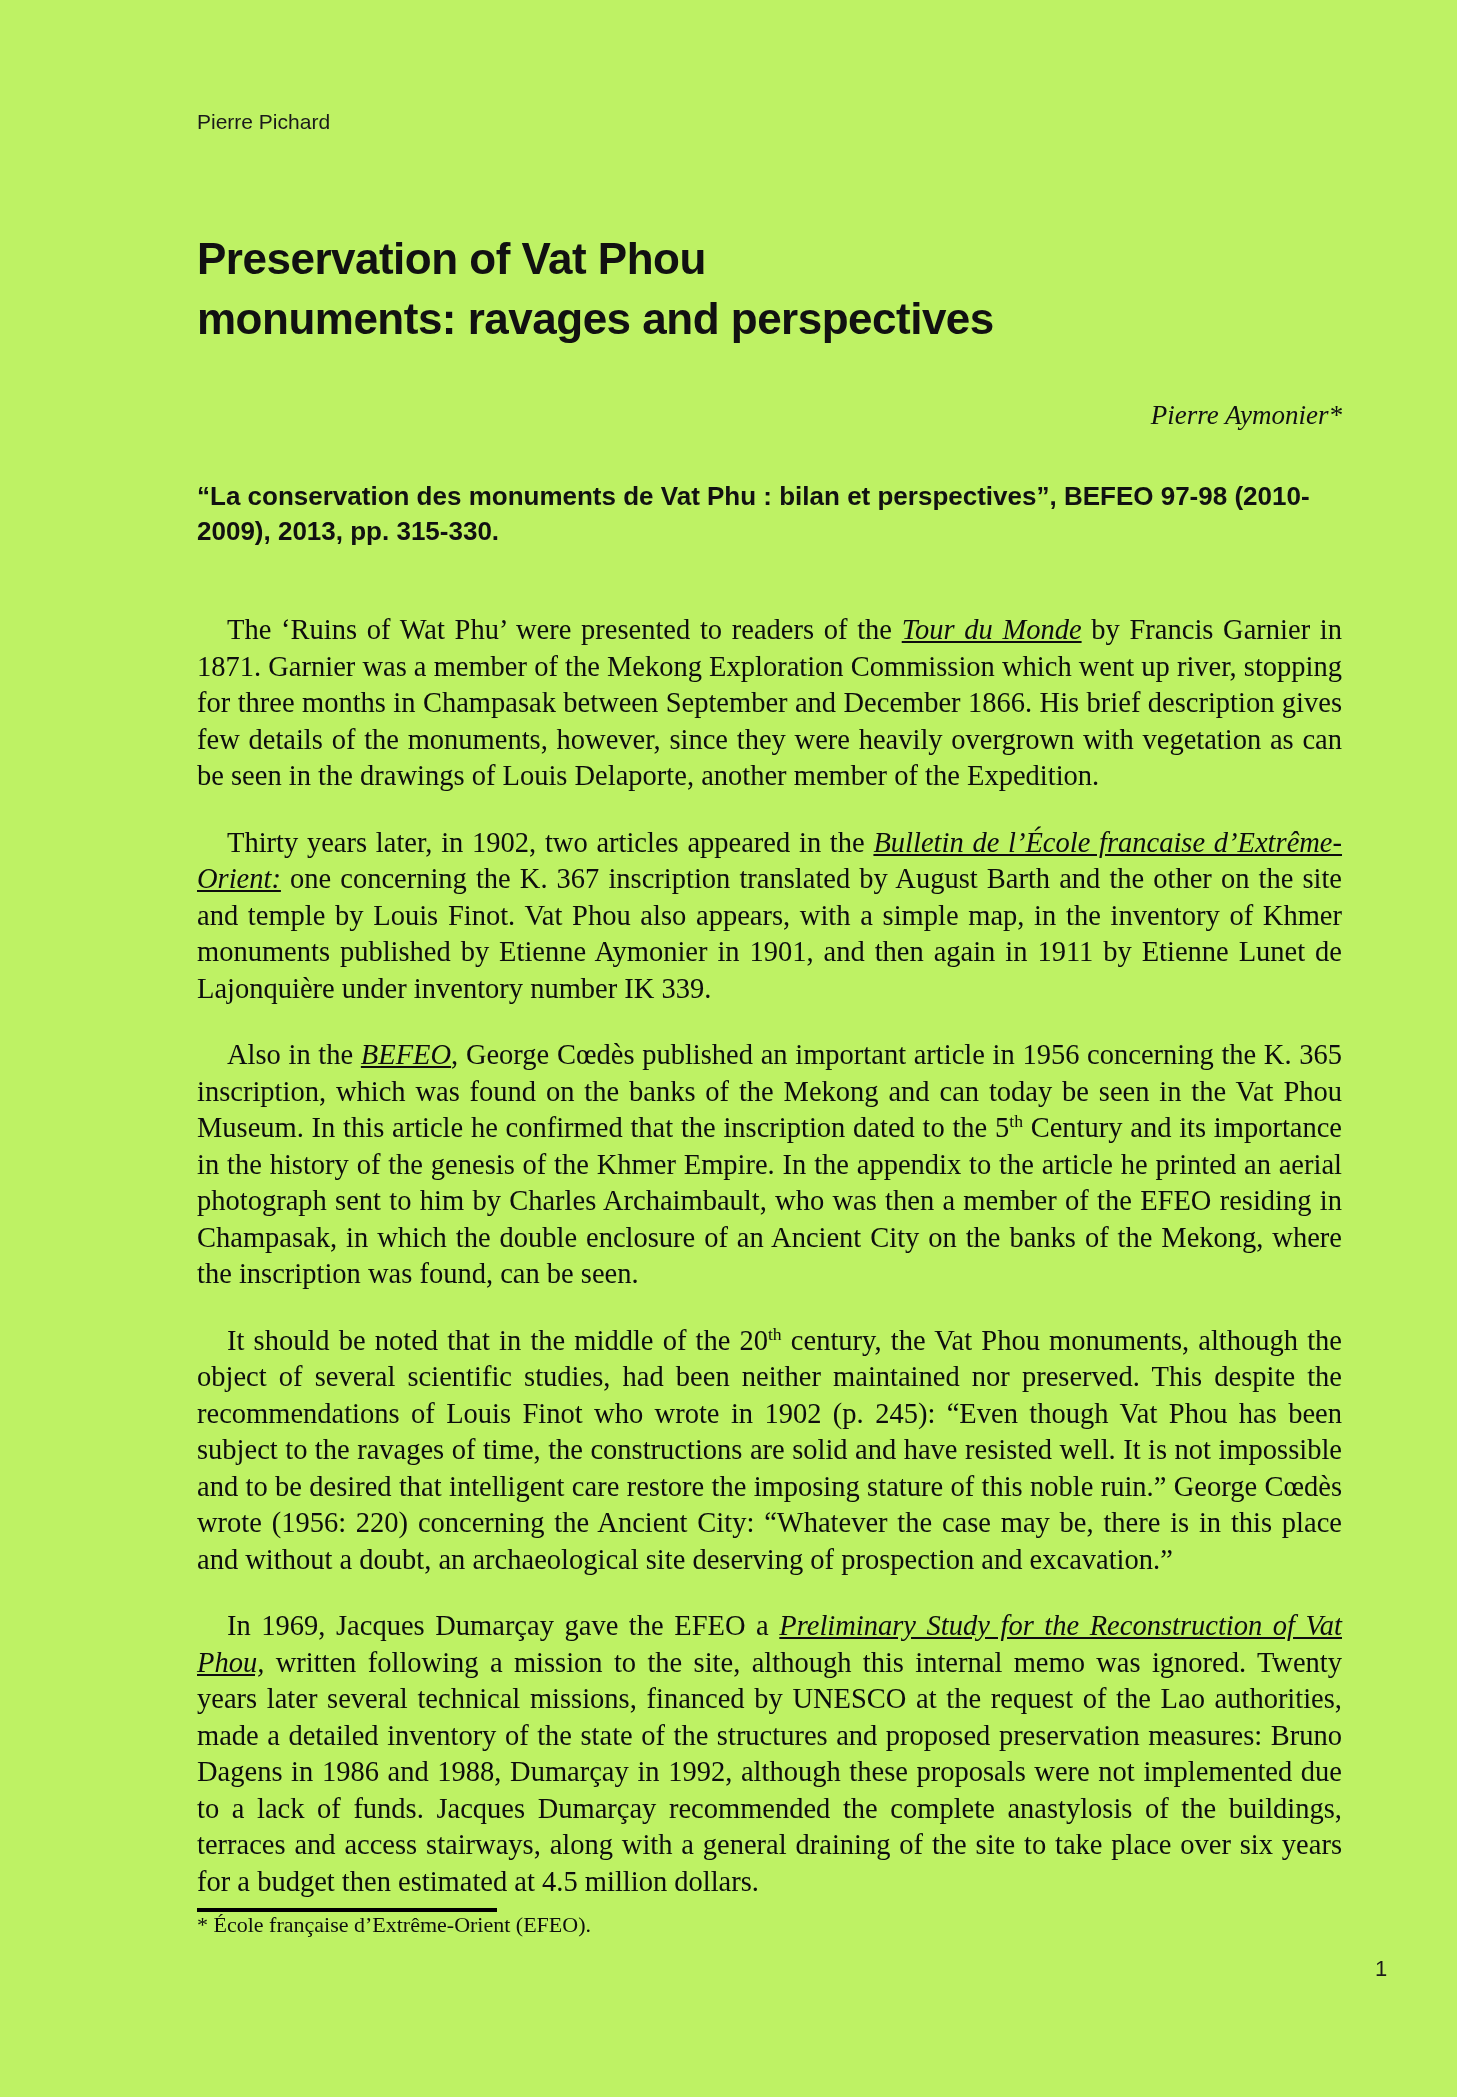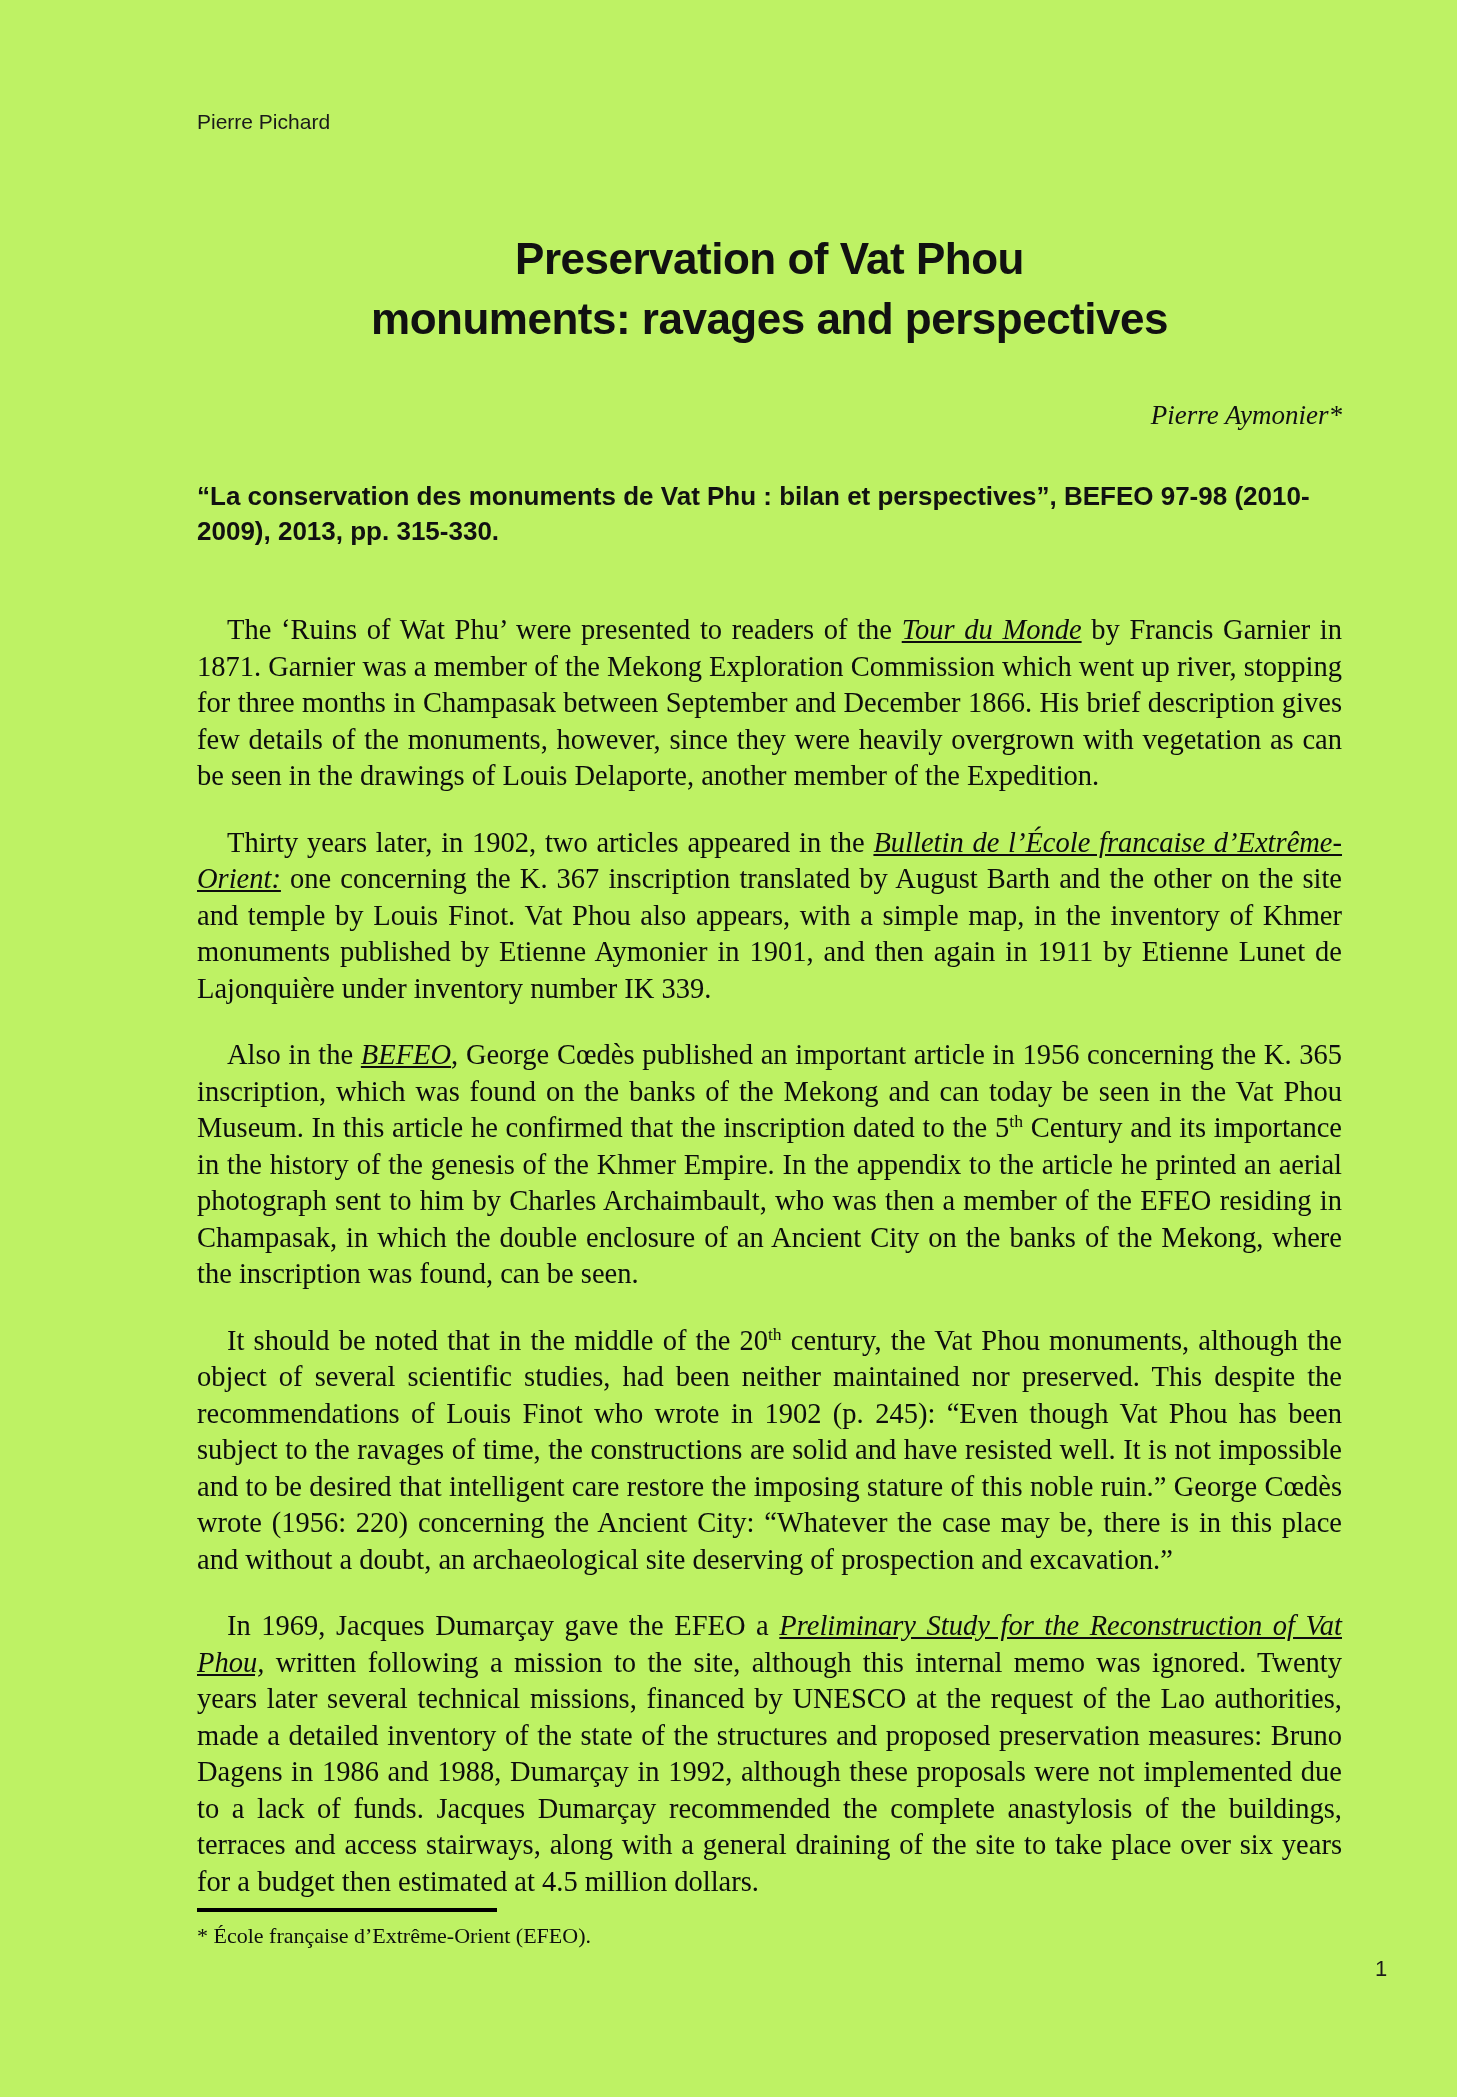--- a/index.html
+++ b/index.html
@@ -18,21 +18,21 @@
     top: 110px;
     font-family: "Liberation Sans", sans-serif;
     font-size: 21px;
     color: #1a1a1a;
   }
   .title {
     position: absolute;
     left: 197px;
     top: 200px;
     width: 1145px;
-    text-align: center;
+    text-align: left;
     font-family: "Liberation Sans", sans-serif;
     font-weight: bold;
     font-size: 44px;
     line-height: 60px;
     letter-spacing: -0.5px;
     color: #111111;
   }
   .title-line { display: block; }
   .byline {
     position: absolute;
@@ -80,21 +80,20 @@
     left: 197px;
     top: 1908px;
     width: 1145px;
   }
   .footnote-rule {
     width: 300px;
     height: 4px;
     background: #000000;
   }
   .footnote-text {
-    margin-top: 11px;
     font-size: 22px;
     color: #0d0d0d;
   }
   .page-number {
     position: absolute;
     left: 1375px;
     top: 1956px;
     font-family: "Liberation Sans", sans-serif;
     font-size: 22px;
     color: #1a1a1a;

